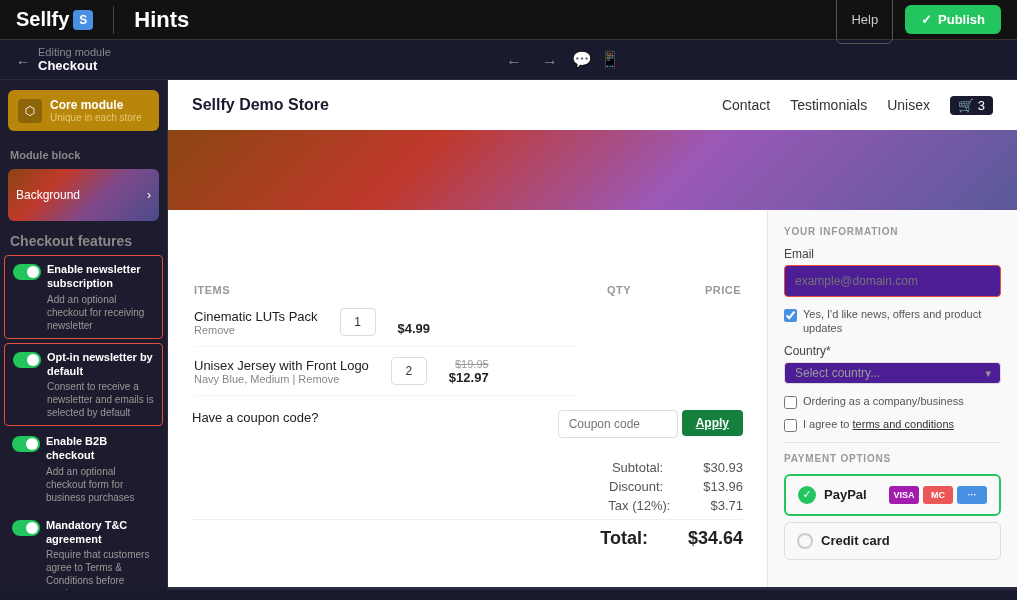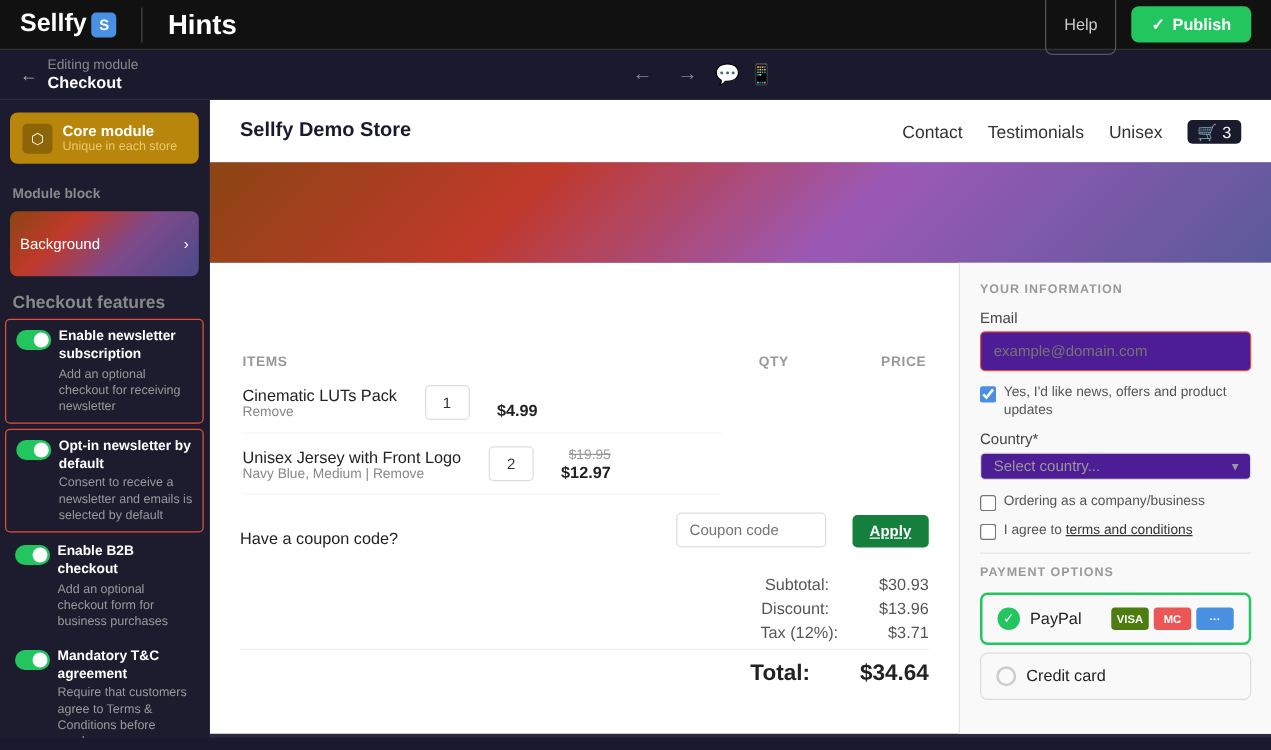--- a/index.html
+++ b/index.html
@@ -65,21 +65,21 @@
     .col-items { flex: 1; font-size: 11px; color: #999; font-weight: 600; letter-spacing: 0.5px; }
     .col-qty { width: 80px; text-align: center; font-size: 11px; color: #999; font-weight: 600; letter-spacing: 0.5px; }
     .col-price { width: 80px; text-align: right; font-size: 11px; color: #999; font-weight: 600; letter-spacing: 0.5px; }
     .item-row { display: flex; align-items: flex-end; padding: 10px 0; border-bottom: 1px solid #f5f5f5; }
     .item-name { font-size: 13px; color: #222; font-weight: 500; }
     .item-action { font-size: 11px; color: #888; }
     .item-qty-input { width: 36px; height: 28px; border: 1px solid #ddd; border-radius: 4px; text-align: center; font-size: 12px; color: #333; }
     .item-price { font-size: 13px; color: #222; font-weight: 600; text-align: right; }
     .item-orig-price { font-size: 11px; color: #999; text-decoration: line-through; text-align: right; }
     .item-meta { font-size: 11px; color: #888; }
-    .coupon-row { display: flex; gap: 21px; align-items: flex-end; padding: 12px 0; text-decoration: underline; }
+    .coupon-row { display: flex; gap: 4px; align-items: flex-start; padding: 12px 0; text-decoration: underline; }
     .coupon-label { font-size: 13px; color: #222; flex: 1; }
     .coupon-input { border: 1px solid #ddd; border-radius: 4px; padding: 6px 10px; font-size: 12px; color: #999; width: 120px; }
     .apply-btn { background: #15803d; color: #fff; border: none; border-radius: 4px; padding: 6px 14px; font-size: 12px; cursor: pointer; font-weight: 600; }
     .totals { padding: 10px 0; }
     .total-row { display: flex; justify-content: flex-end; gap: 40px; font-size: 13px; color: #555; margin-bottom: 4px; }
     .total-final { display: flex; justify-content: flex-end; gap: 40px; font-size: 18px; font-weight: 700; color: #222; margin-top: 6px; border-top: 1px solid #eee; padding-top: 8px; }
 
     
     .right-checkout { width: 250px; background: #f9f9f9; border-left: 1px solid #e5e5e5; padding: 16px; overflow-y: auto; }
     .your-info-label { font-size: 10px; color: #999; font-weight: 700; letter-spacing: 0.8px; text-transform: uppercase; margin-bottom: 10px; }
@@ -88,23 +88,23 @@
     .form-input { width: 100%; border: 1.5px solid #e74c3c; border-radius: 4px; padding: 8px 10px; font-size: 12px; color: #999; background: #4c1d95; }
     .checkbox-row { display: flex; align-items: flex-start; gap: 6px; margin-bottom: 8px; }
     .checkbox-row input[type="checkbox"] { margin-top: 2px; accent-color: #4a90e2; }
     .checkbox-label { font-size: 11px; color: #555; line-height: 1.3; }
     .select-input { width: 100%; border: 1px solid #ddd; border-radius: 4px; padding: 3px 10px; font-size: 12px; color: #999; background: #4c1d95; appearance: none; cursor: pointer; }
     .select-wrapper { position: relative; }
     .select-arrow { position: absolute; right: 10px; top: 50%; transform: translateY(-50%); color: #999; font-size: 11px; pointer-events: none; }
     .section-divider { border: none; border-top: 1px solid #e5e5e5; margin: 10px 0; }
     .payment-label { font-size: 10px; color: #999; font-weight: 700; letter-spacing: 0.8px; text-transform: uppercase; margin-bottom: 10px; }
     .payment-option { border: 2px solid #22c55e; border-radius: 6px; padding: 10px 12px; display: flex; align-items: center; gap: 8px; margin-bottom: 6px; }
-    .payment-name { font-size: 13px; font-weight: 400; color: #222; flex: 1; }
+    .payment-name { font-size: 13px; font-weight: 700; color: #222; flex: 1; }
     .payment-icons { display: flex; gap: 4px; }
-    .payment-icon { background: #4d7c0f; color: #fff; border-radius: 3px; width: 30px; height: 18px; font-size: 9px; font-weight: 700; display: flex; align-items: center; justify-content: center; }
+    .payment-icon { background: #a21caf; color: #fff; border-radius: 3px; width: 30px; height: 18px; font-size: 9px; font-weight: 700; display: flex; align-items: center; justify-content: center; }
     .payment-icon.mc { background: #eb5757; }
     .payment-icon.amex { background: #4a90e2; }
     .paypal-check { width: 18px; height: 18px; background: #22c55e; border-radius: 50%; display: flex; align-items: center; justify-content: center; color: #fff; font-size: 11px; }
     .credit-card-opt { border: 1px solid #ddd; border-radius: 6px; padding: 10px 12px; display: flex; align-items: center; gap: 8px; }
     .radio-empty { width: 16px; height: 16px; border: 2px solid #ccc; border-radius: 50%; flex-shrink: 0; }
   </style>
 </head>
 <body>
 
 <div class="top-bar">

